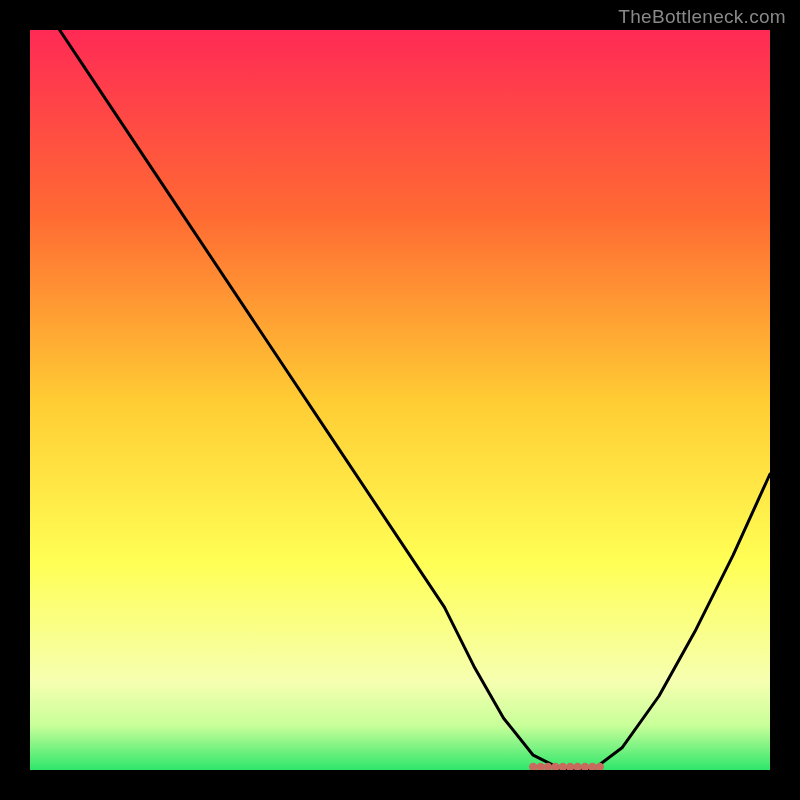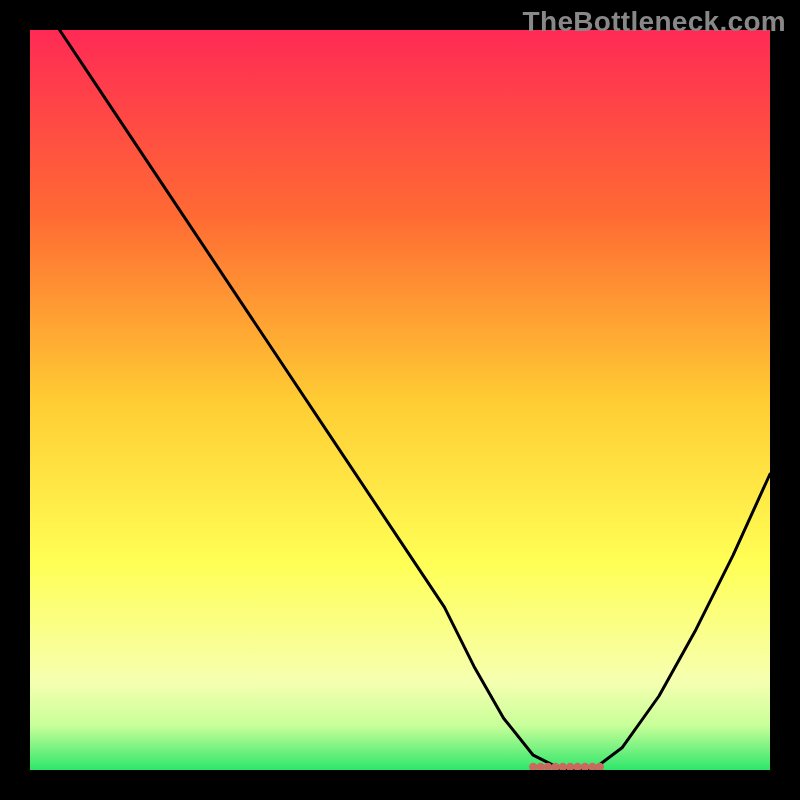--- a/index.html
+++ b/index.html
@@ -9,22 +9,22 @@
     height: 800px;
     position: relative;
     background: #000;
   }
   .watermark {
     position: absolute;
     top: 6px;
     right: 14px;
     color: #888;
     font-family: Arial, Helvetica, sans-serif;
-    font-size: 28px;
-    font-weight: 700;
+    font-size: 19px;
+    font-weight: 400;
     letter-spacing: 0.3px;
     z-index: 10;
   }
   .plot-outer {
     position: absolute;
     left: 30px;
     top: 30px;
     width: 740px;
     height: 740px;
     background: #000;

